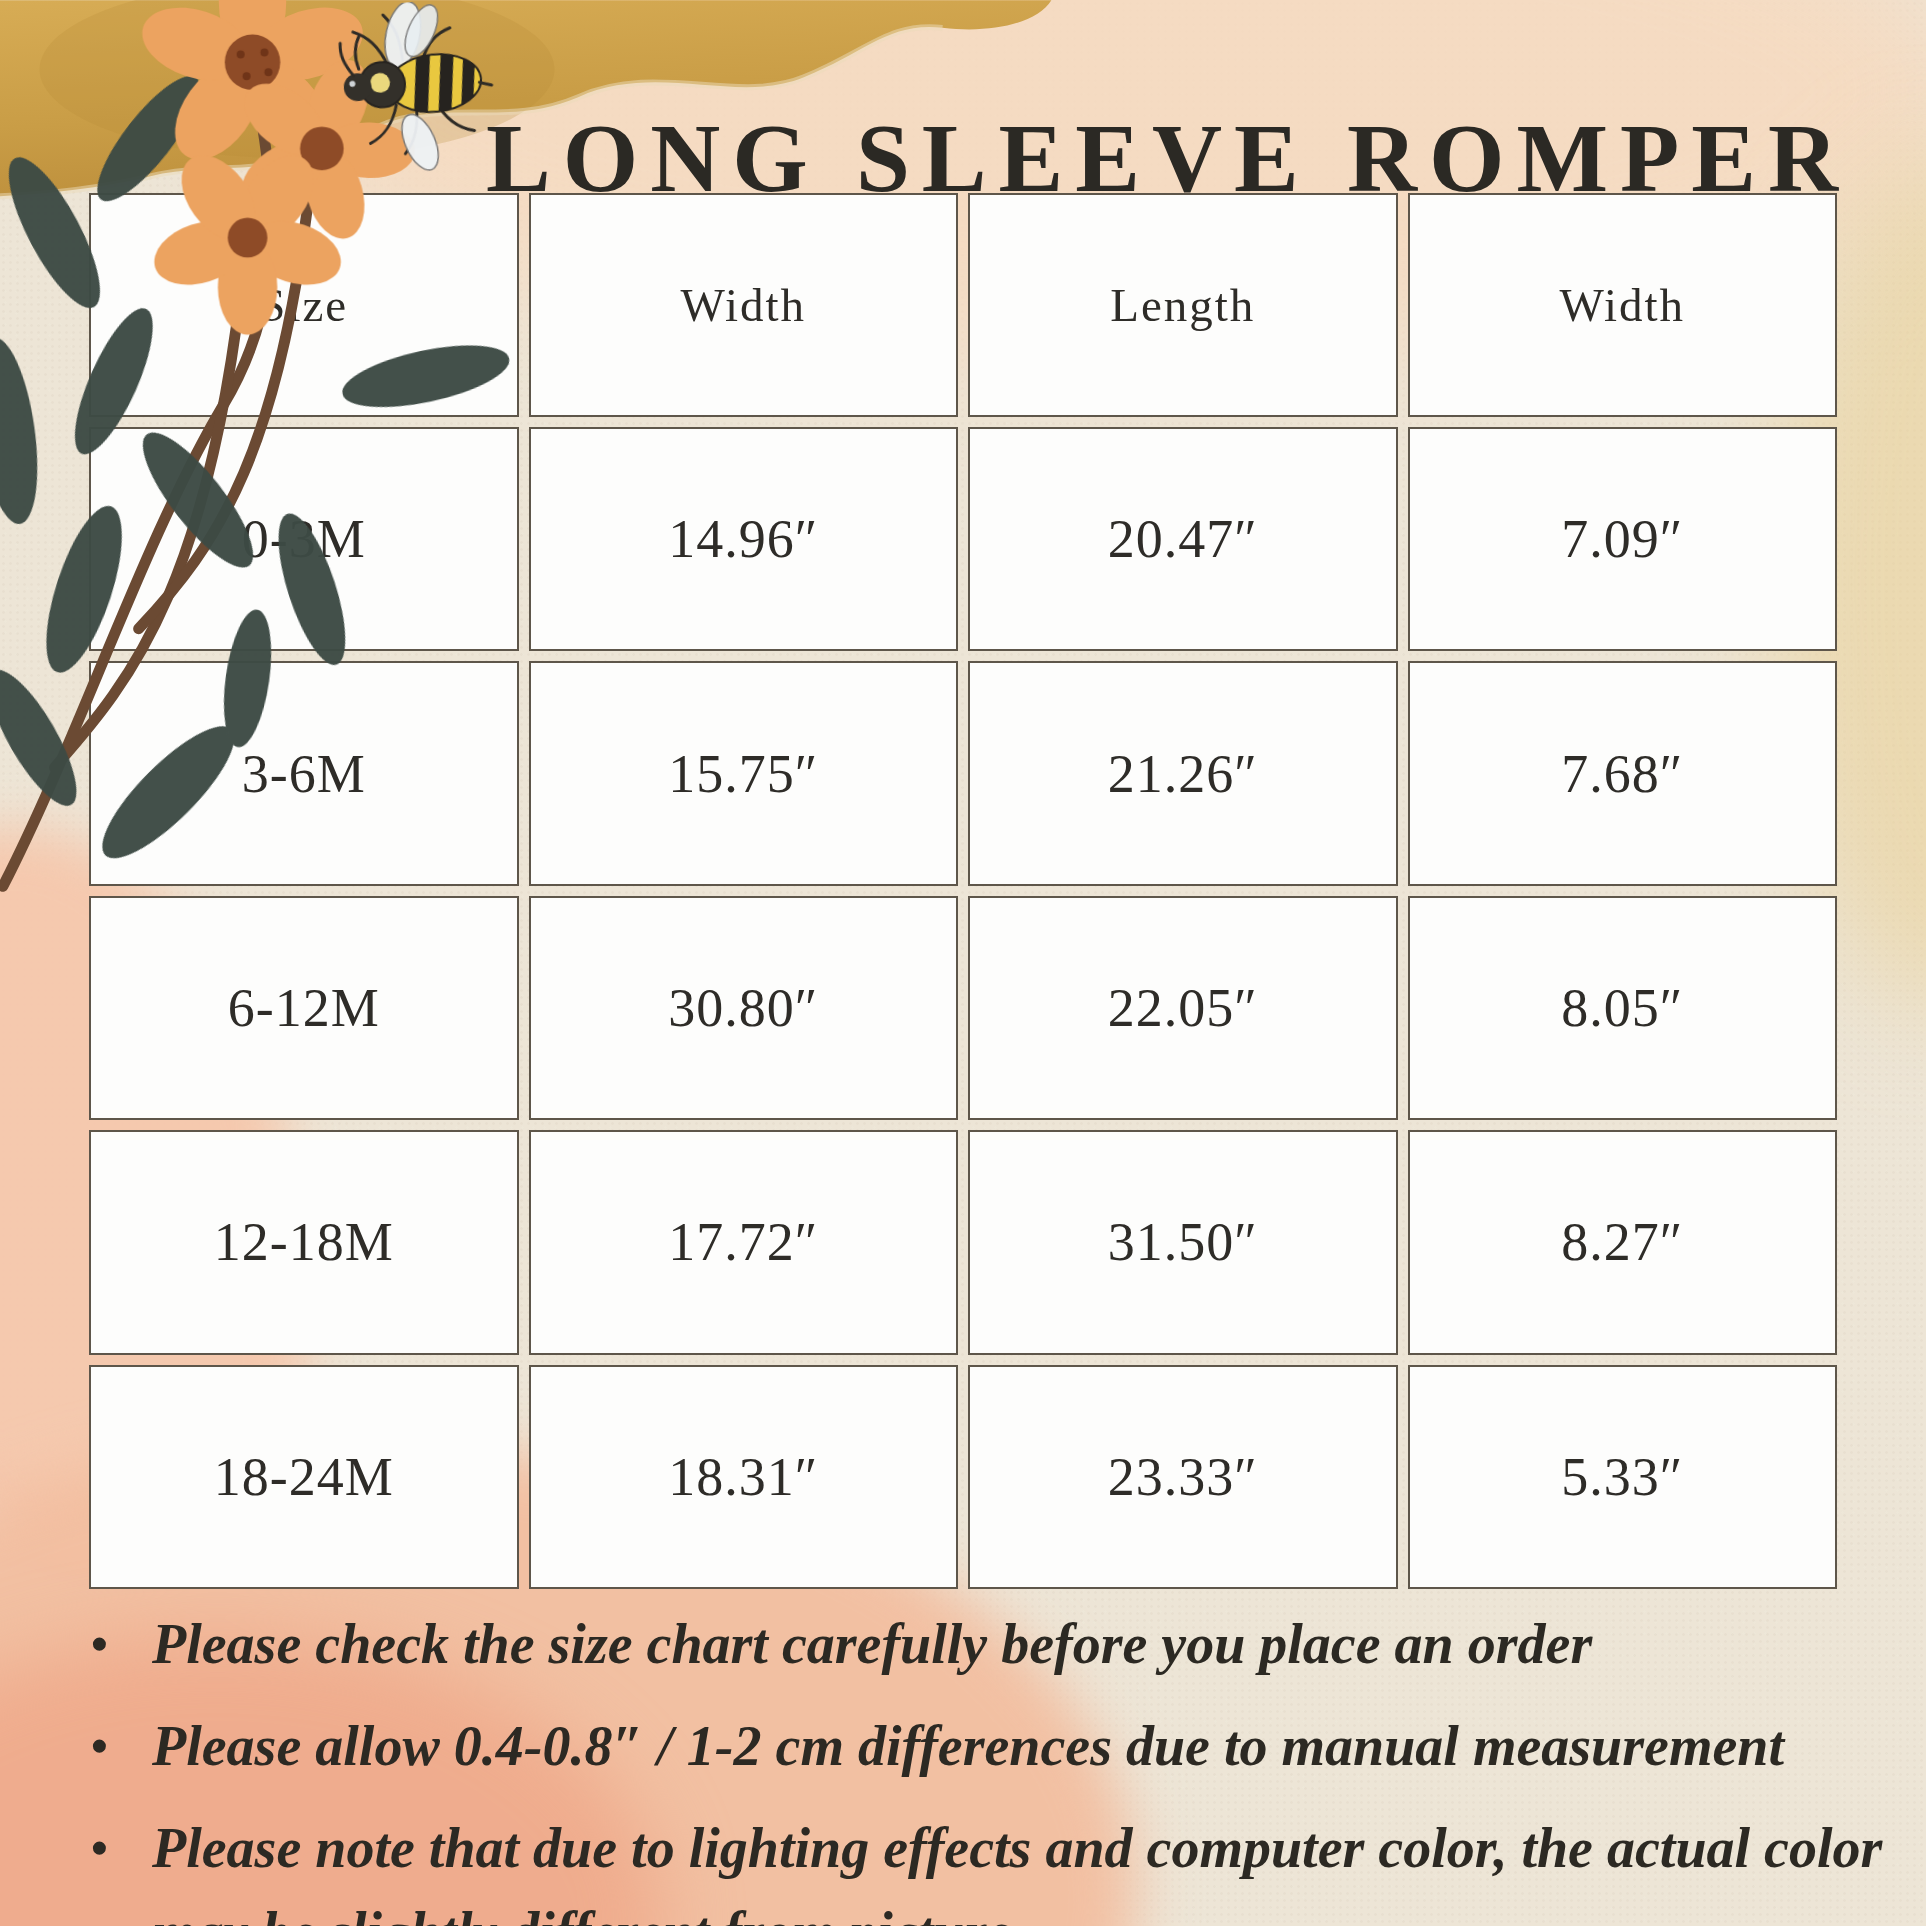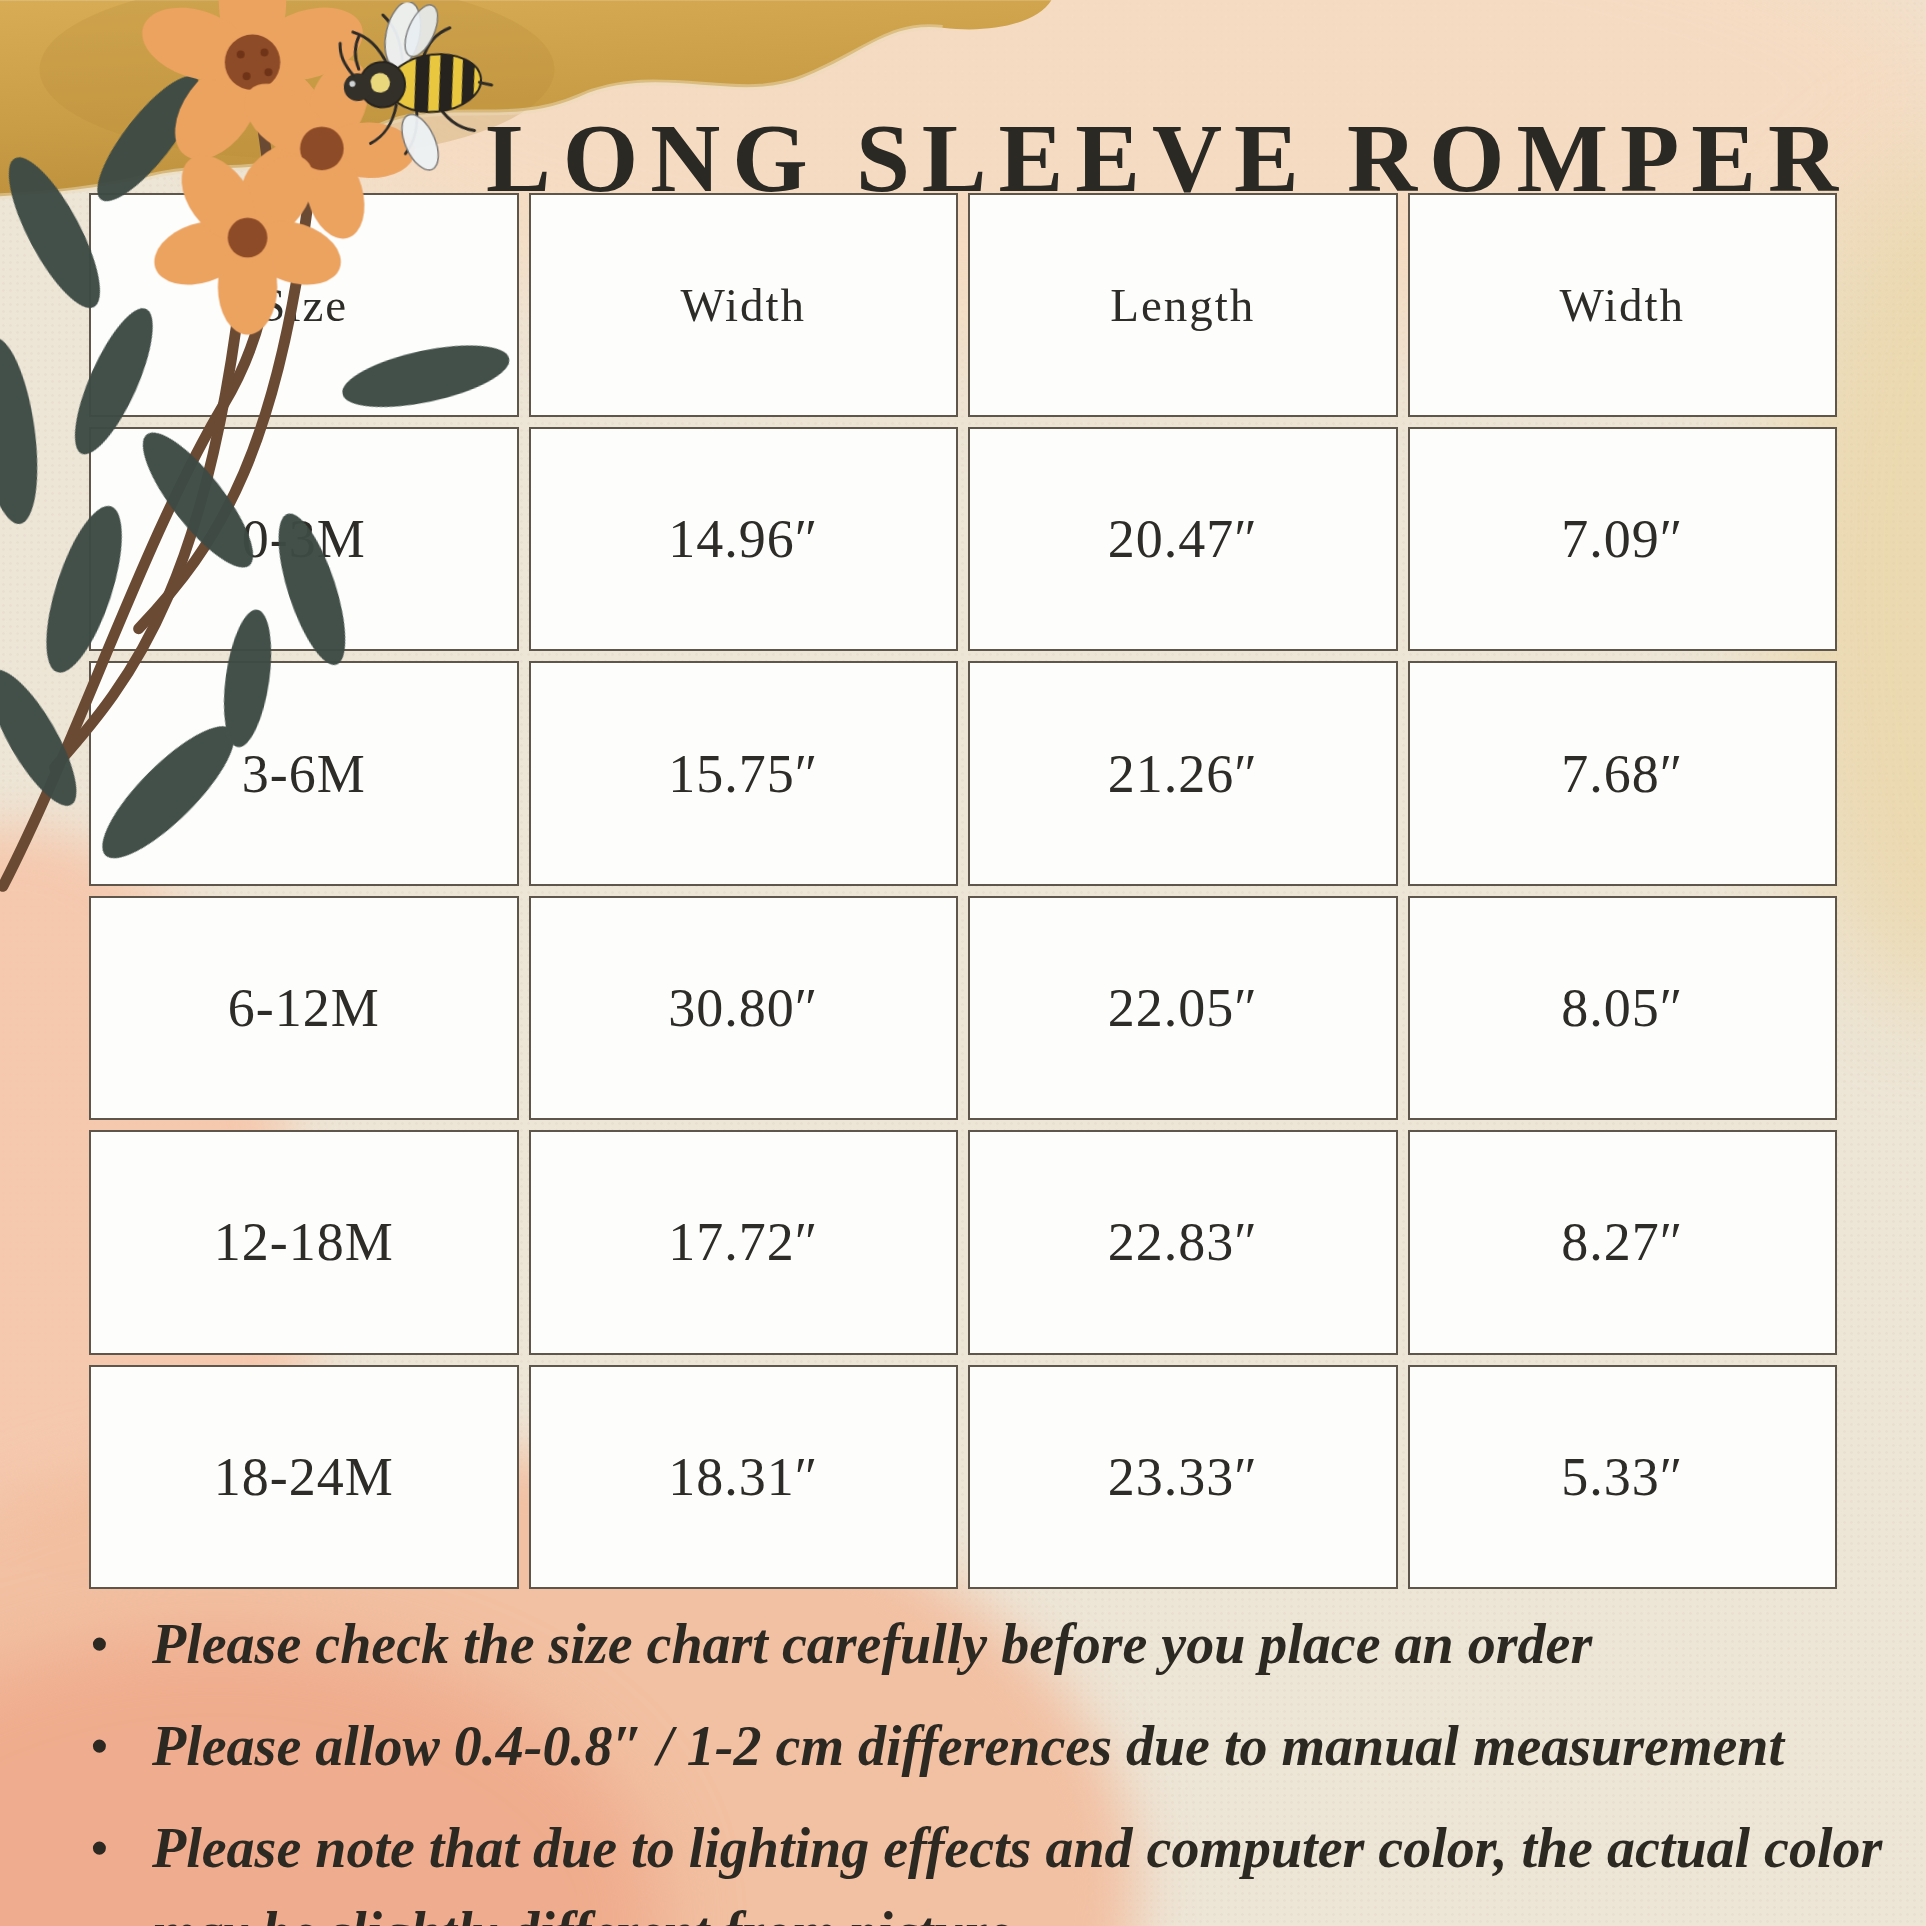--- a/index.html
+++ b/index.html
@@ -189,21 +189,21 @@
     <div class="cell data">21.26″</div>
     <div class="cell data">7.68″</div>
 
     <div class="cell data">6-12M</div>
     <div class="cell data">30.80″</div>
     <div class="cell data">22.05″</div>
     <div class="cell data">8.05″</div>
 
     <div class="cell data">12-18M</div>
     <div class="cell data">17.72″</div>
-    <div class="cell data">22.83″</div>
+    <div class="cell data">31.50″</div>
     <div class="cell data">8.27″</div>
 
     <div class="cell data">18-24M</div>
     <div class="cell data">18.31″</div>
     <div class="cell data">23.33″</div>
     <div class="cell data">5.33″</div>
   </div>
 
   <ul class="notes">
     <li>

